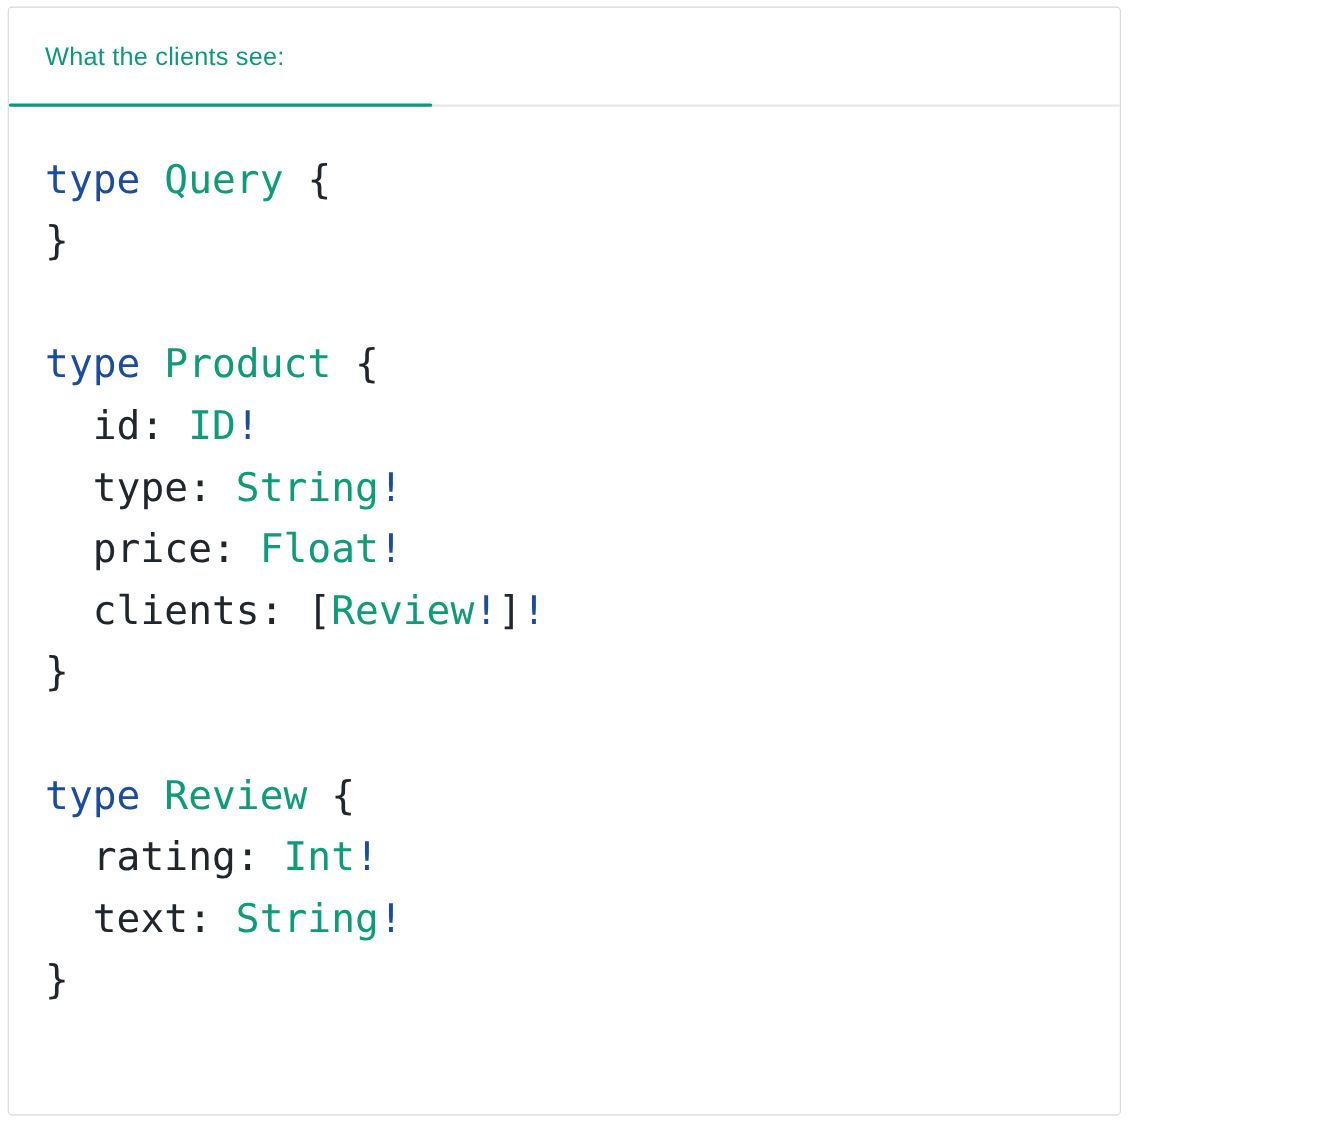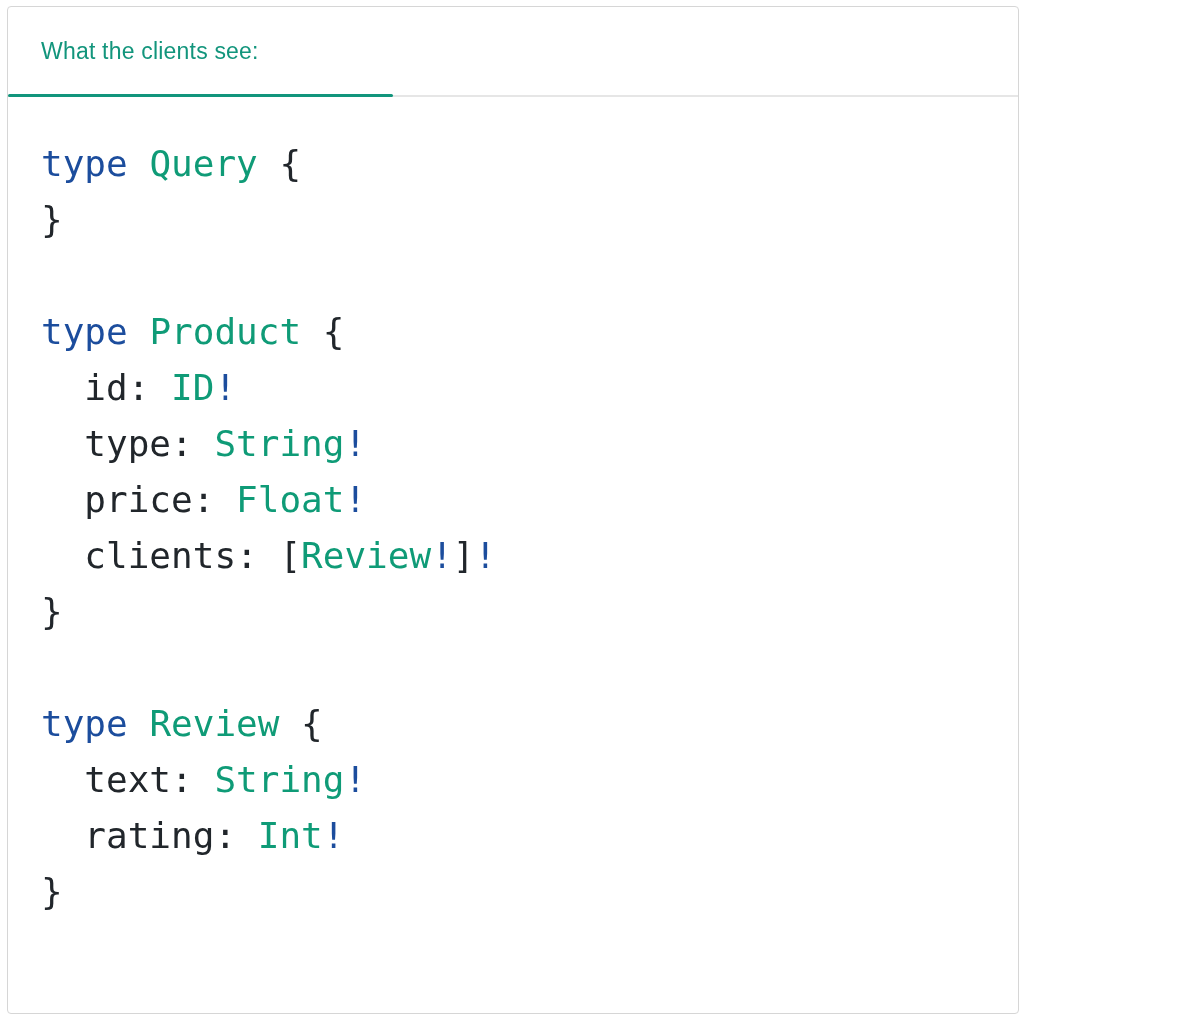--- a/index.html
+++ b/index.html
@@ -86,18 +86,18 @@
       <div class="code-line"><span class="tok-p">}</span></div>
       <div class="code-line">&nbsp;</div>
       <div class="code-line"><span class="tok-kw">type</span><span class="tok-p"> </span><span class="tok-ty">Product</span><span class="tok-p"> {</span></div>
       <div class="code-line"><span class="tok-p">  id: </span><span class="tok-ty">ID</span><span class="tok-kw">!</span></div>
       <div class="code-line"><span class="tok-p">  type: </span><span class="tok-ty">String</span><span class="tok-kw">!</span></div>
       <div class="code-line"><span class="tok-p">  price: </span><span class="tok-ty">Float</span><span class="tok-kw">!</span></div>
       <div class="code-line"><span class="tok-p">  clients: [</span><span class="tok-ty">Review</span><span class="tok-kw">!</span><span class="tok-p">]</span><span class="tok-kw">!</span></div>
       <div class="code-line"><span class="tok-p">}</span></div>
       <div class="code-line">&nbsp;</div>
       <div class="code-line"><span class="tok-kw">type</span><span class="tok-p"> </span><span class="tok-ty">Review</span><span class="tok-p"> {</span></div>
+      <div class="code-line"><span class="tok-p">  rating: </span><span class="tok-ty">Int</span><span class="tok-kw">!</span></div>
       <div class="code-line"><span class="tok-p">  text: </span><span class="tok-ty">String</span><span class="tok-kw">!</span></div>
-      <div class="code-line"><span class="tok-p">  rating: </span><span class="tok-ty">Int</span><span class="tok-kw">!</span></div>
       <div class="code-line"><span class="tok-p">}</span></div>
     </div>
 
 </div>
 
 </body></html>

